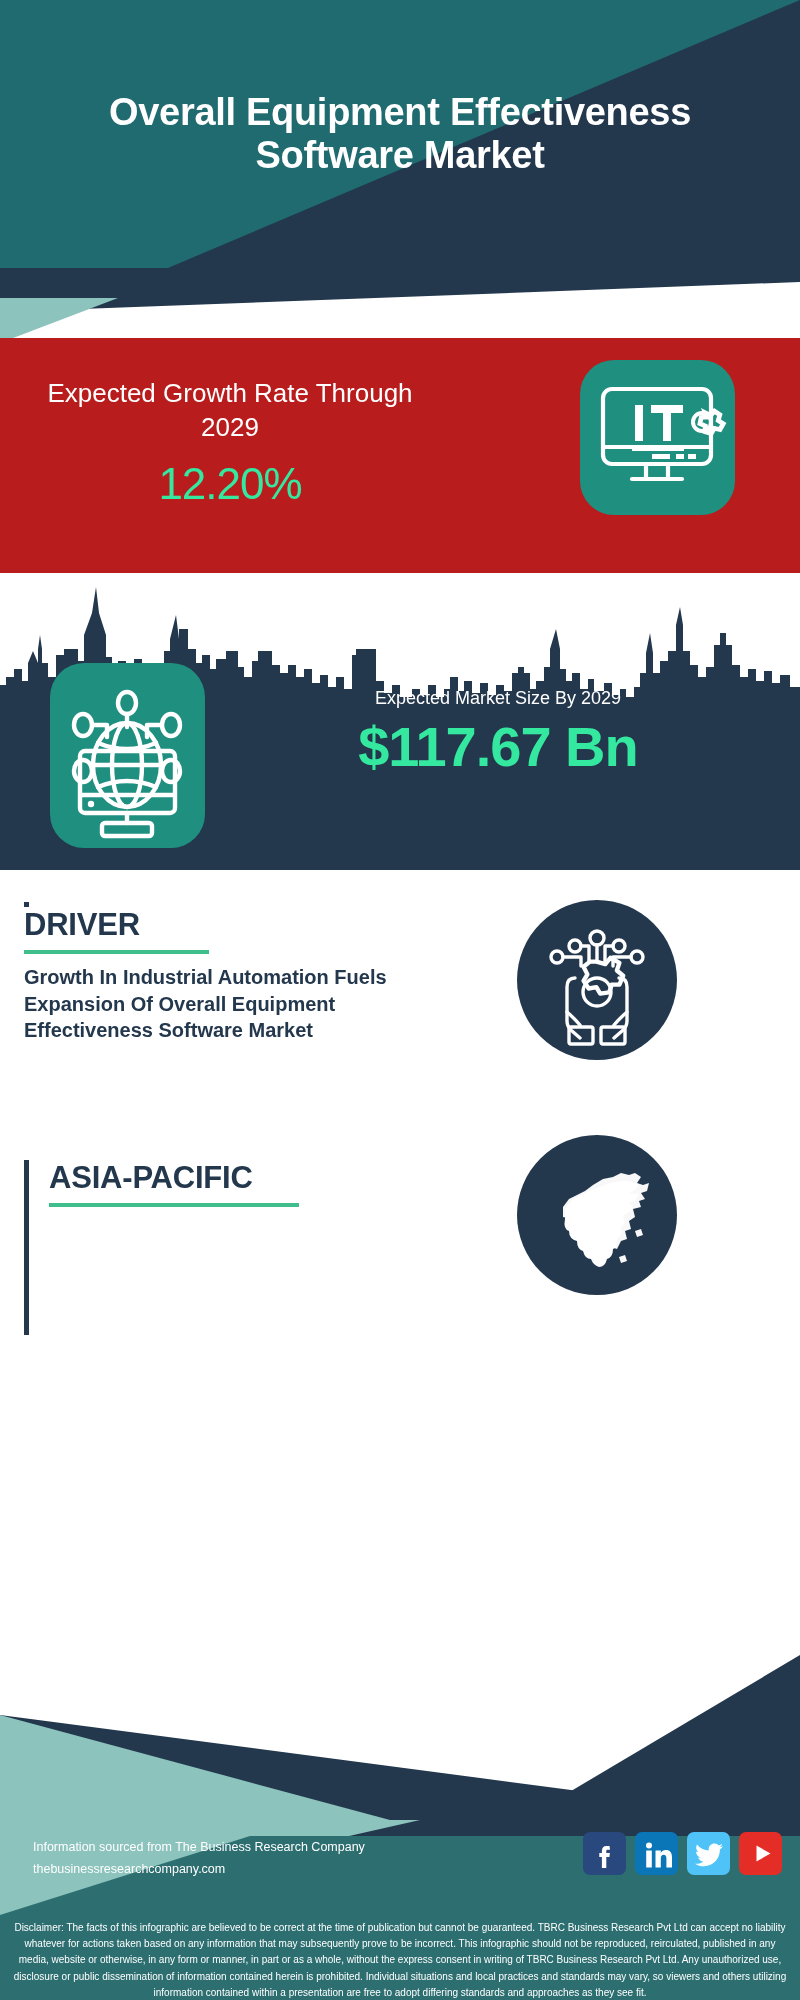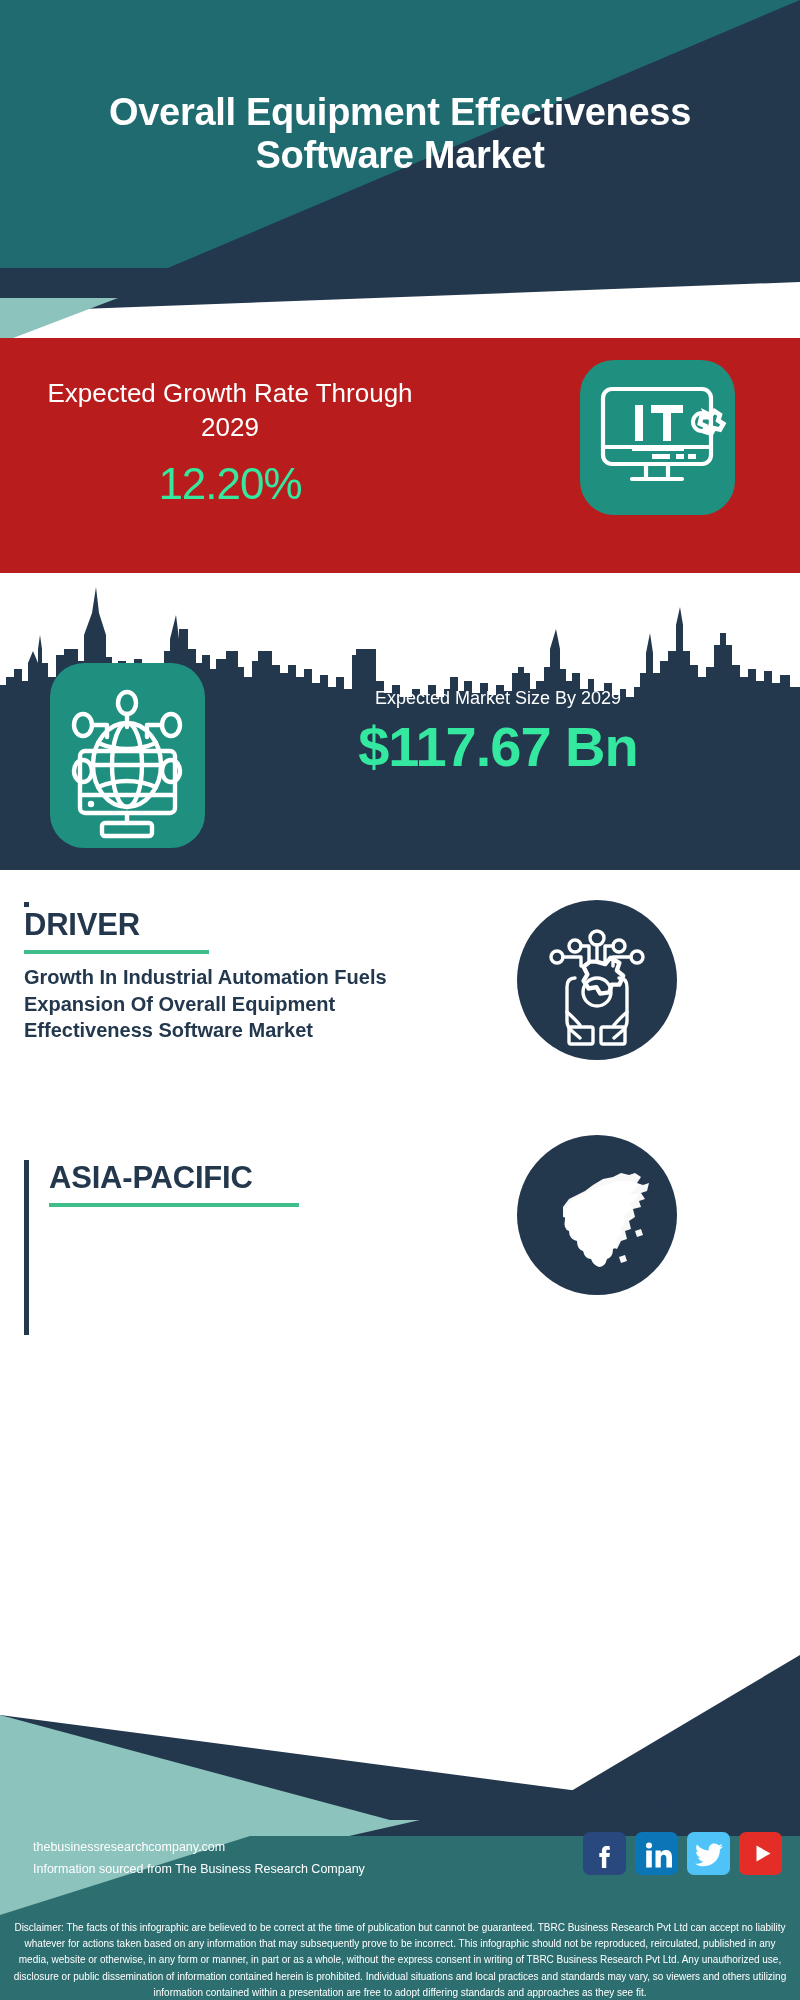--- a/index.html
+++ b/index.html
@@ -338,22 +338,22 @@
 <div class="footer-bar">
   <svg viewBox="0 0 800 95" preserveAspectRatio="none" style="position:absolute;left:0;top:0;width:800px;height:95px">
     <rect x="0" y="0" width="800" height="95" fill="#23374d"></rect>
     <polygon points="0,0 420,0 0,95" fill="#8cc3bd"></polygon>
     <polygon points="0,0 800,0 800,95 0,95" fill="#2d6e70" opacity="0"></polygon>
     <polygon points="0,16 800,16 800,95 0,95" fill="#2d6e70"></polygon>
     <polygon points="0,16 250,16 0,95" fill="#8cc3bd"></polygon>
   </svg>
 
   <div class="src-text">
+    <div>Information sourced from The Business Research Company</div>
     <div>thebusinessresearchcompany.com</div>
-    <div>Information sourced from The Business Research Company</div>
   </div>
 
   <div class="social-row">
     <div class="sq" style="background:#29487d;">
       <svg width="43" height="43" viewBox="0 0 43 43">
         <path fill="#ffffff" d="M26.5 14h-3.2c-2.6 0-4.4 1.8-4.4 4.5V21h-2.6v4h2.6v11h4.4V25h3.1l0.5-4h-3.6v-2.1c0-0.8 0.4-1.2 1.3-1.2h2.4z"></path>
       </svg>
     </div>
     <div class="sq" style="background:#0b76b7;">
       <svg width="43" height="43" viewBox="0 0 43 43">

